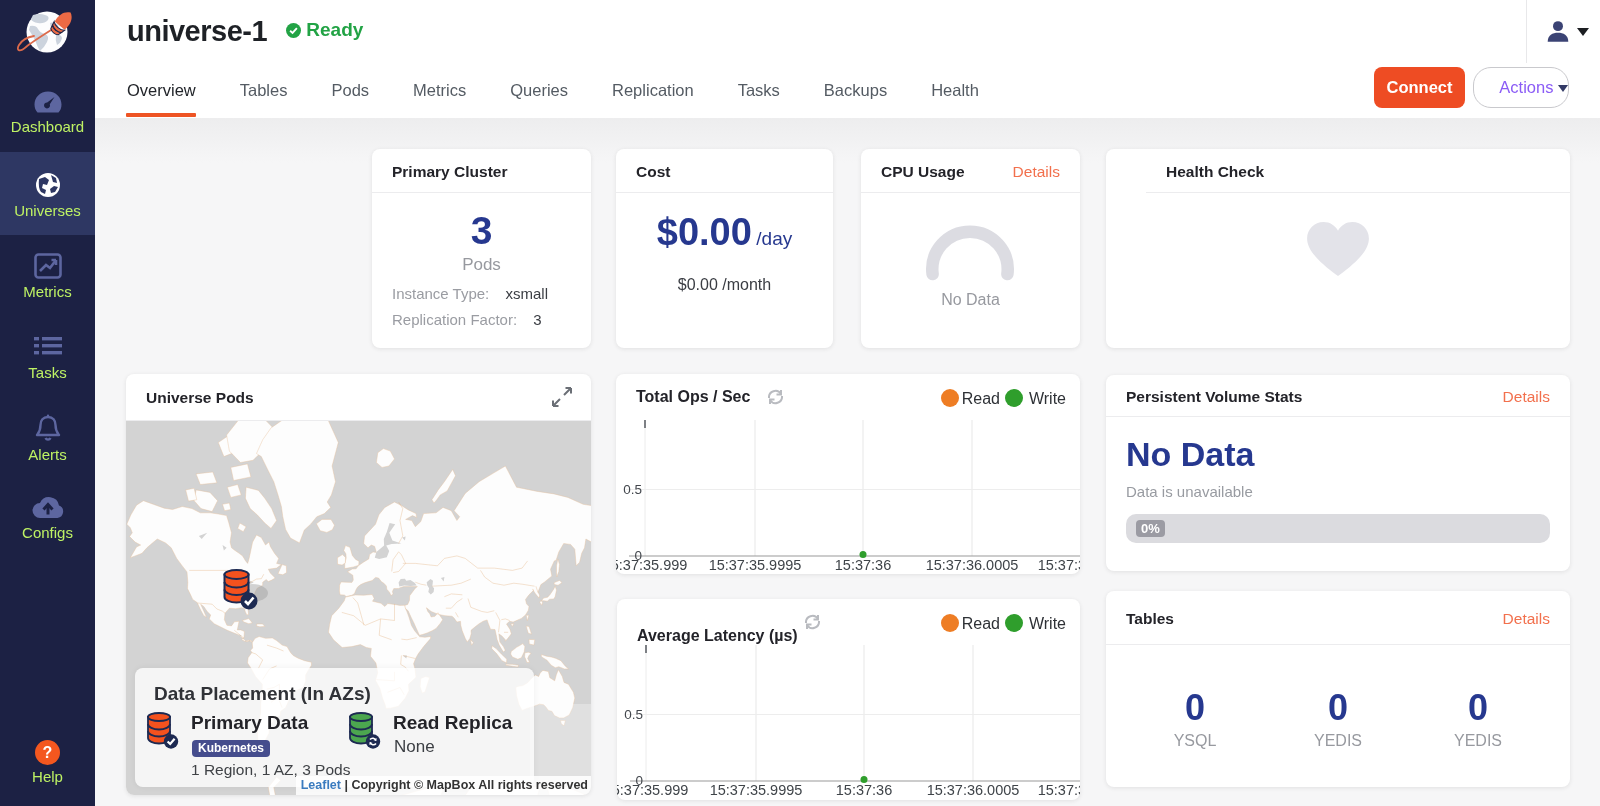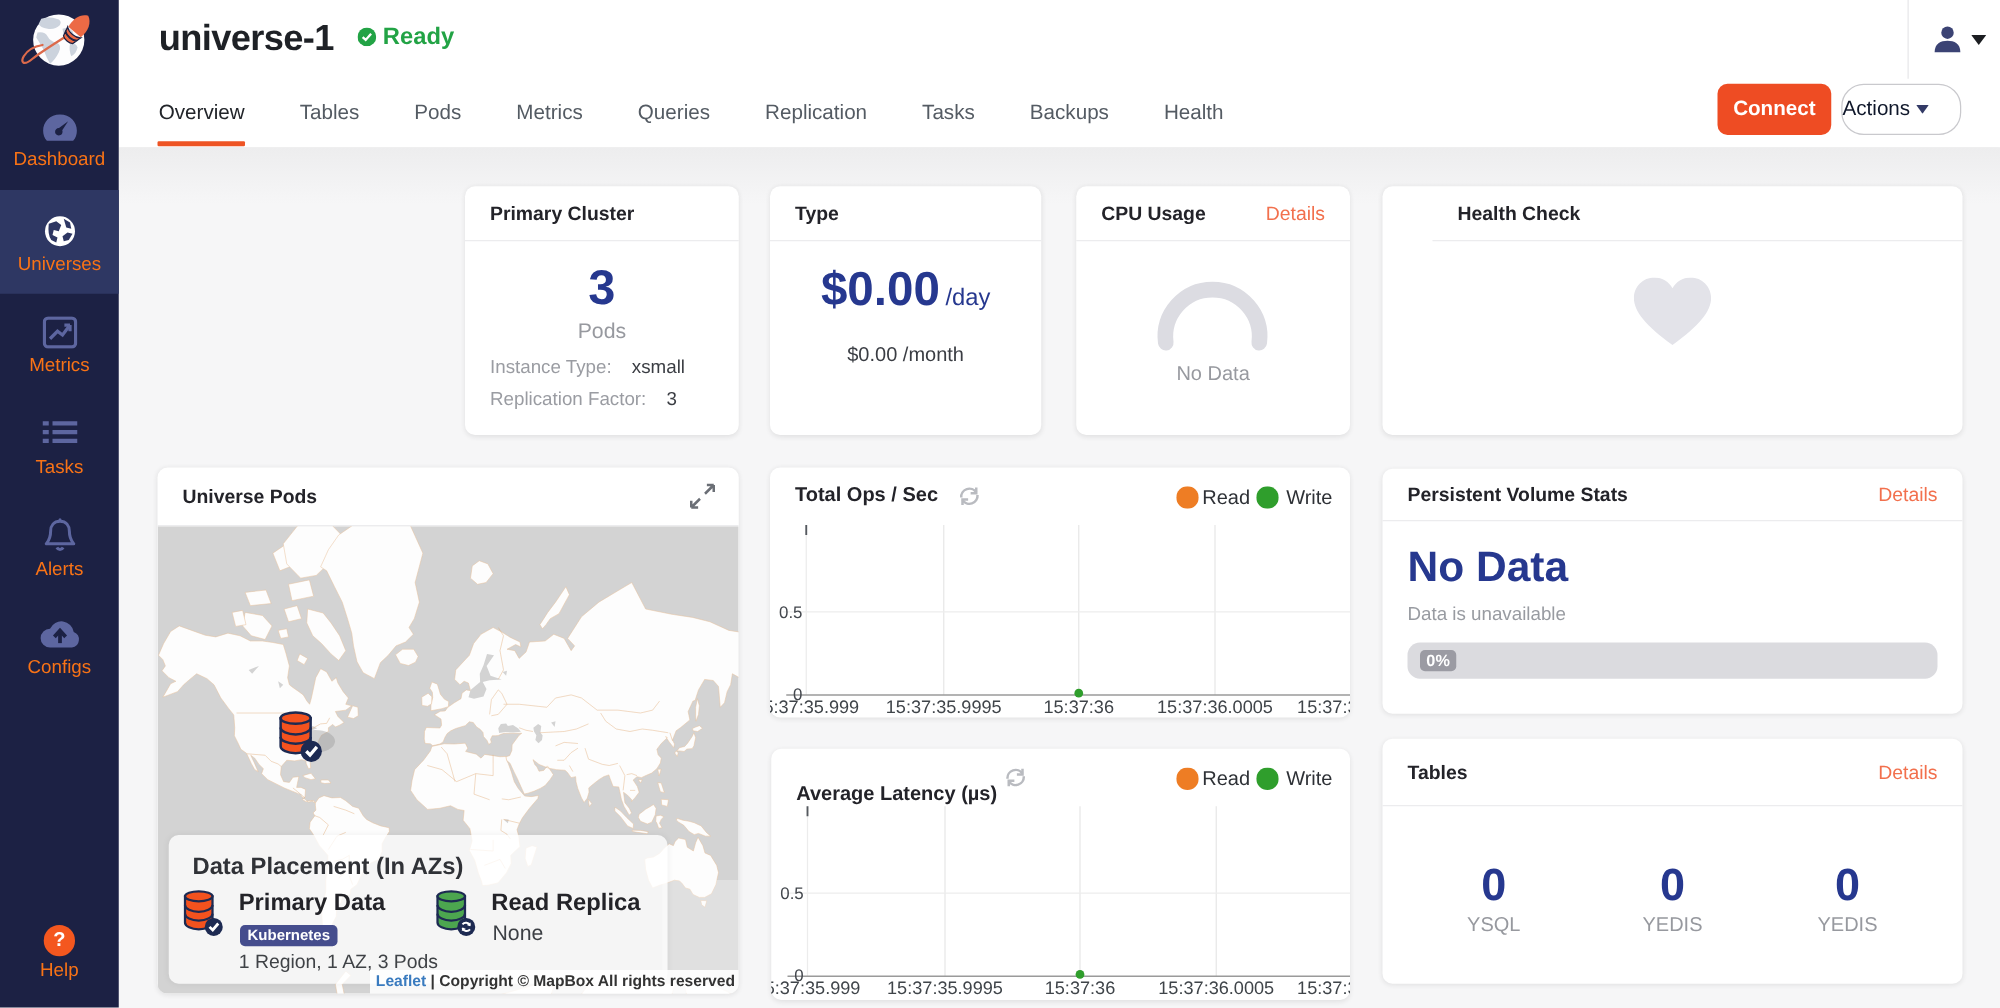--- a/index.html
+++ b/index.html
@@ -1,31 +1,31 @@
 <!DOCTYPE html>
 <html><head>
 <meta charset="utf-8">
 <style>
 * { margin:0; padding:0; box-sizing:border-box; }
 html,body { width:1600px; height:806px; overflow:hidden; font-family:"Liberation Sans", sans-serif; background:#f6f6f6; }
 .sidebar { position:absolute; left:0; top:0; width:95px; height:806px; background:#1c2144; z-index:30; }
 .nav-item { position:absolute; left:0; width:95px; text-align:center; color:#fff; }
-.nav-item .lbl { font-size:15px; color:#f97316; font-weight:400; }
+.nav-item .lbl { font-size:15px; color:#bef264; font-weight:400; }
 .nav-item.active { background:#2e3763; }
 .main { position:absolute; left:95px; top:0; width:1505px; height:806px; }
 .header { position:absolute; left:0; top:0; width:1505px; height:118px; background:#fff; box-shadow:0 1px 3px rgba(0,0,0,0.10); }
 .h-title { position:absolute; left:32px; top:15px; font-size:29px; font-weight:700; color:#1e2126; letter-spacing:-0.5px; }
 .ready { position:absolute; left:191px; top:19px; color:#22a345; font-size:19px; font-weight:700; }
 .usersep { position:absolute; left:1431px; top:0; width:1px; height:63px; background:#e8e8ea; }
 .tabs { position:absolute; left:10px; top:70px; height:48px; }
 .tab { display:inline-block; padding:0 22px; font-size:16.5px; color:#545b63; line-height:40px; }
 .tab.active { color:#22252a; }
 .tab-underline { position:absolute; left:31px; top:113px; width:70px; height:4px; background:#ee5424; border-radius:1px; }
 .btn-connect { position:absolute; left:1279px; top:67px; width:91px; height:41px; background:#ee4c23; border-radius:8px; color:#fff; font-size:16.5px; font-weight:700; text-align:center; line-height:41px; }
-.btn-actions { position:absolute; left:1378px; top:67px; width:96px; height:41px; background:#fff; border:1px solid #c9c9cd; border-radius:18px; color:#0f172a; font-size:16.5px; text-align:left; line-height:39px; }
+.btn-actions { position:absolute; left:1378px; top:67px; width:96px; height:41px; background:#fff; border:1px solid #c9c9cd; border-radius:18px; color:#8b5cf6; font-size:16.5px; text-align:right; line-height:39px; }
 .content { position:absolute; left:0; top:118px; width:1505px; height:688px; background:linear-gradient(#ededee, #f6f6f7 45px); }
 .card { position:absolute; background:#fff; border-radius:8px; box-shadow:0 1px 4px rgba(35,35,41,0.10); }
 .card-h { position:relative; height:44px; border-bottom:1px solid #ececee; }
 .card-h .t { position:absolute; left:20px; top:14px; font-size:15.5px; font-weight:700; color:#232329; }
 .card-h .details { position:absolute; right:20px; top:14px; font-size:15.5px; color:#f2704d; }
 .bignum { color:#26388f; font-weight:700; }
 .graytx { color:#97999f; }
 </style>
 </head>
 <body>
@@ -63,21 +63,21 @@
       <div style="text-align:center;">
         <div class="bignum" style="font-size:39px;margin-top:16px;">3</div>
         <div class="graytx" style="font-size:17px;margin-top:2px;">Pods</div>
       </div>
       <div style="position:absolute;left:20px;top:136px;font-size:15px;color:#9a9ca2;">Instance Type: <span style="color:#3a3d43;margin-left:12px;">xsmall</span></div>
       <div style="position:absolute;left:20px;top:162px;font-size:15px;color:#9a9ca2;">Replication Factor: <span style="color:#3a3d43;margin-left:12px;">3</span></div>
     </div>
 
     <div class="card" style="left:521px;top:31px;width:217px;height:199px;">
       <div class="card-h">
-          <span class="t">Type</span>
+          <span class="t">Cost</span>
         </div>
       <div style="text-align:center;">
         <div style="margin-top:18px;"><span class="bignum" style="font-size:38px;">$0.00</span> <span style="color:#26388f;font-size:19px;">/day</span></div>
         <div style="font-size:16px;color:#3a3d43;margin-top:22px;">$0.00 /month</div>
       </div>
     </div>
 
     <div class="card" style="left:766px;top:31px;width:219px;height:199px;">
       <div class="card-h">
           <span class="t">CPU Usage</span>

